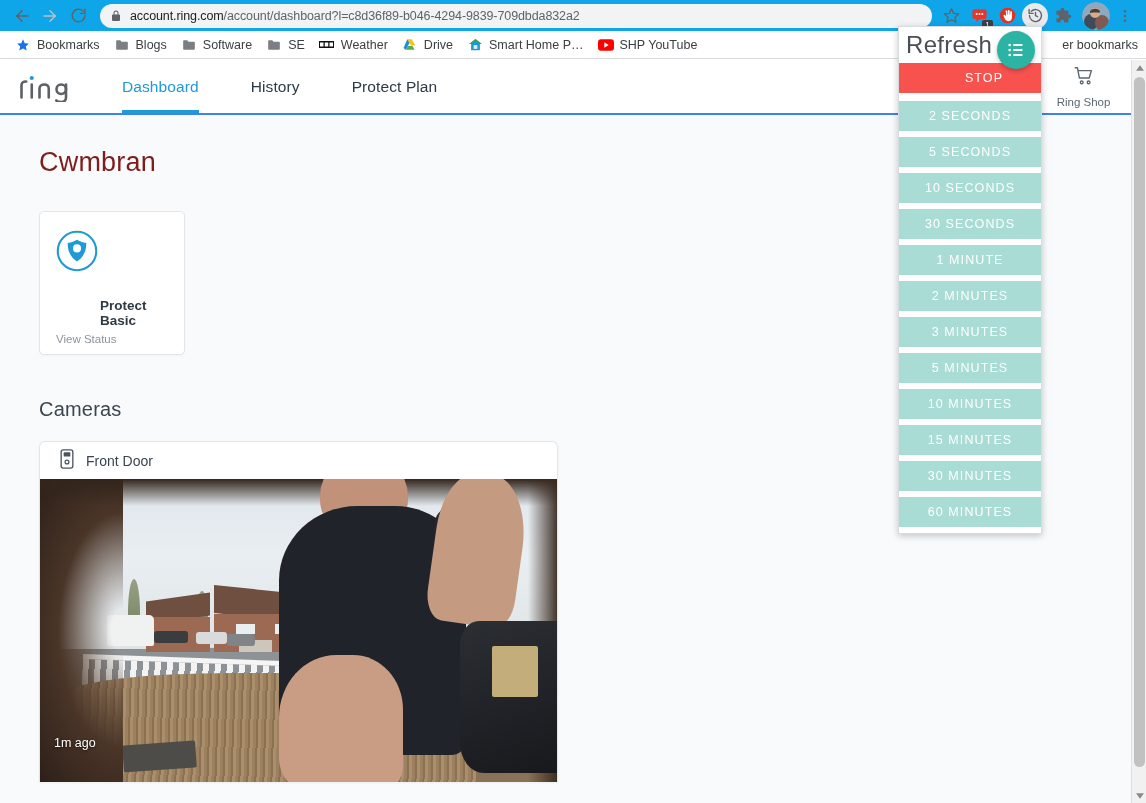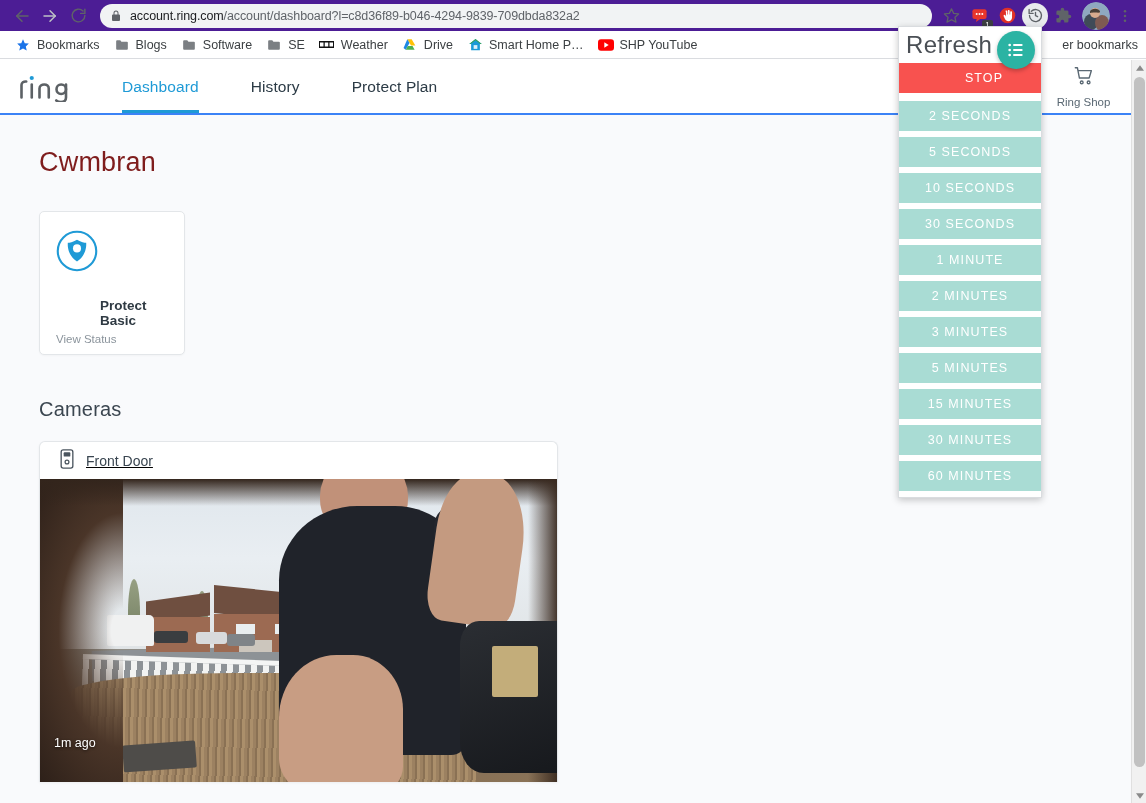--- a/index.html
+++ b/index.html
@@ -6,21 +6,21 @@
   html, body {
     width: 1146px; height: 803px;
     font-family: "Liberation Sans", sans-serif;
     background: #fff; overflow: hidden;
   }
 
   
   .browser { width: 1146px; height: 803px; position: relative; background:#fff; }
 
   .toolbar {
-    height: 31px; background: #4c1d95;
+    height: 31px; background: #0ea5e9;
     display: flex; align-items: center; padding: 0 8px;
     position: relative;
   }
   .nav-btn {
     width: 28px; height: 28px; display:flex; align-items:center; justify-content:center;
     border-radius: 50%; flex: 0 0 auto; cursor: pointer;
   }
   .nav-btn svg { display:block; }
 
   .omnibox {
@@ -109,21 +109,21 @@
   .protect-card .shield { margin-bottom: 22px; }
   .protect-card .t1 { font-size:13.5px;color:#2f3a43; font-weight:700; margin-bottom:5px;margin-left:44px;}
   .protect-card .t2 { font-size:11.5px;color:#8b949c; cursor:pointer; }
 
   .sec-title {
     font-size: 20px; color:#3b4650; font-weight:400; margin: 43px 0 20px 0; letter-spacing:.2px;
   }
 
   .cam-card {
     width: 519px; background:#fff; border-radius:6px 6px 0 0; border:1px solid #e3e6e9;
-    border-bottom:none; box-shadow:0 1px 3px rgba(0,0,0,.05); overflow:hidden;text-decoration:underline;
+    border-bottom:none; box-shadow:0 1px 3px rgba(0,0,0,.05); overflow:hidden;
   }
   .cam-head { height: 37px; display:flex; align-items:center; gap:12px; padding: 0 20px; }
   .cam-head .nm { font-size:14px; color:#394550; }
   .cam-media { position:relative; width: 519px; height: 303px; overflow:hidden; background:#8a8f93; }
   .cam-media .stamp {
     position:absolute; left:14px; bottom:32px; color:#fff; font-size:12.5px;
     text-shadow: 0 1px 3px rgba(0,0,0,.7); z-index: 40;
   }
 
   
@@ -548,19 +548,20 @@
     <div class="pbtn stop">STOP</div>
 
     <div class="pbtn interval">2 SECONDS</div>
     <div class="pbtn interval">5 SECONDS</div>
     <div class="pbtn interval">10 SECONDS</div>
     <div class="pbtn interval">30 SECONDS</div>
     <div class="pbtn interval">1 MINUTE</div>
     <div class="pbtn interval">2 MINUTES</div>
     <div class="pbtn interval">3 MINUTES</div>
     <div class="pbtn interval">5 MINUTES</div>
+    <div class="pbtn interval">10 MINUTES</div>
     <div class="pbtn interval">15 MINUTES</div>
     <div class="pbtn interval">30 MINUTES</div>
     <div class="pbtn interval">60 MINUTES</div>
 
   </div>
 
 </div>
 
 </body></html>

